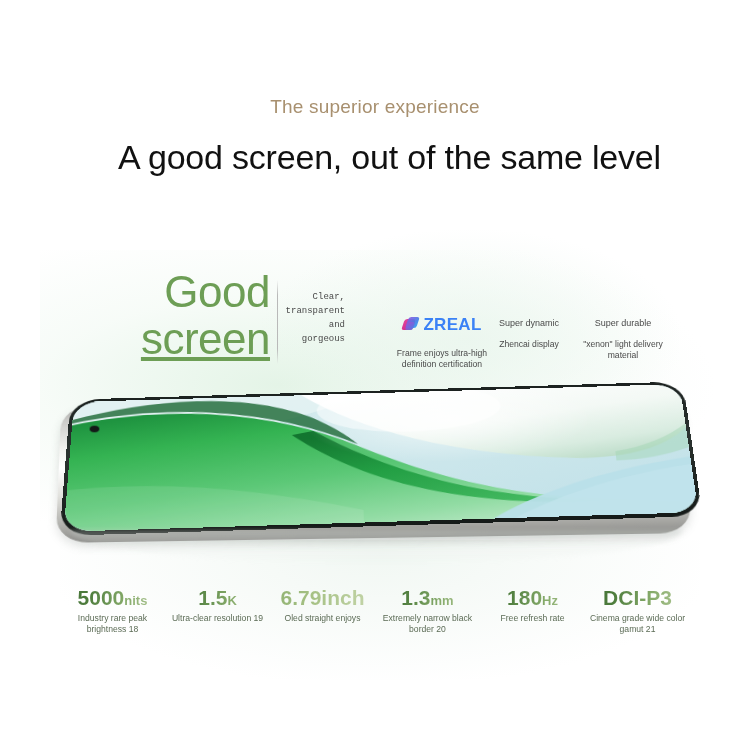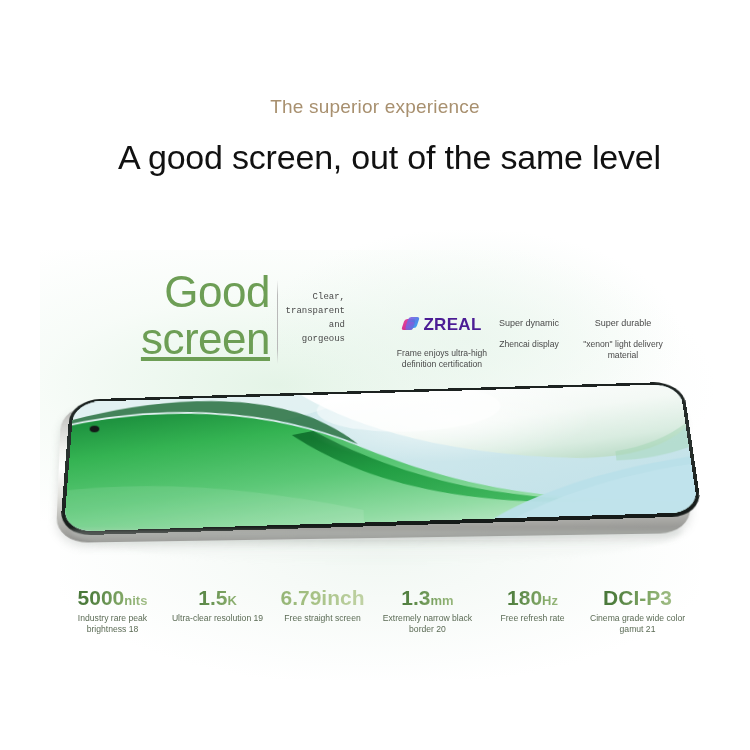--- a/index.html
+++ b/index.html
@@ -50,21 +50,21 @@
   .zmark .p1{left:0.5px;top:3px;width:11px;height:11px;
     background:linear-gradient(135deg,#e0489f 0%,#d8338f 55%,#c02a86 100%);
     transform:skewX(-18deg);}
   .zmark .p2{left:5px;top:1.5px;width:11px;height:11px;
     background:linear-gradient(135deg,#8f5ae0 0%,#3f7fe8 60%,#2f9ff0 100%);
     transform:skewX(-18deg);opacity:.92;}
   .zmark .p3{left:3.5px;top:6px;width:8px;height:8px;
     background:linear-gradient(135deg,#a64fd0 0%,#4f79e6 100%);
     transform:skewX(-18deg);opacity:.85;}
   .zword{font-family:"Liberation Sans",sans-serif;font-weight:700;font-size:17px;
-    color:#4c1d95;letter-spacing:.3px;line-height:17px;}
+    color:#3b82f6;letter-spacing:.3px;line-height:17px;}
   .zcap{margin-top:14px;text-align:center;font-family:Liberation Sans, sans-serif;
     font-size:8.6px;line-height:11px;color:#4a4a4a;}
 
   .feat{position:absolute;top:55px;text-align:center;
     font-family:"Liberation Sans",sans-serif;color:#4a4a4a;}
   .feat .ft{font-size:9px;line-height:12px;}
   .feat .fd{font-size:8.6px;line-height:11px;margin-top:10px;}
   .feat-1{left:487px;width:84px;}
   .feat-2{left:571px;width:104px;}
 
@@ -249,21 +249,21 @@
       <div class="cap">Industry rare peak brightness 18</div>
     </div>
 
     <div class="spec">
       <div class="val"><span>1.5</span><span class="u">K</span></div>
       <div class="cap">Ultra-clear resolution 19</div>
     </div>
 
     <div class="spec">
       <div class="val lite"><span>6.79inch</span><span class="u"></span></div>
-      <div class="cap">Free straight screen</div>
+      <div class="cap">Oled straight enjoys</div>
     </div>
 
     <div class="spec">
       <div class="val"><span>1.3</span><span class="u">mm</span></div>
       <div class="cap">Extremely narrow black border 20</div>
     </div>
 
     <div class="spec">
       <div class="val"><span>180</span><span class="u">Hz</span></div>
       <div class="cap">Free refresh rate</div>

